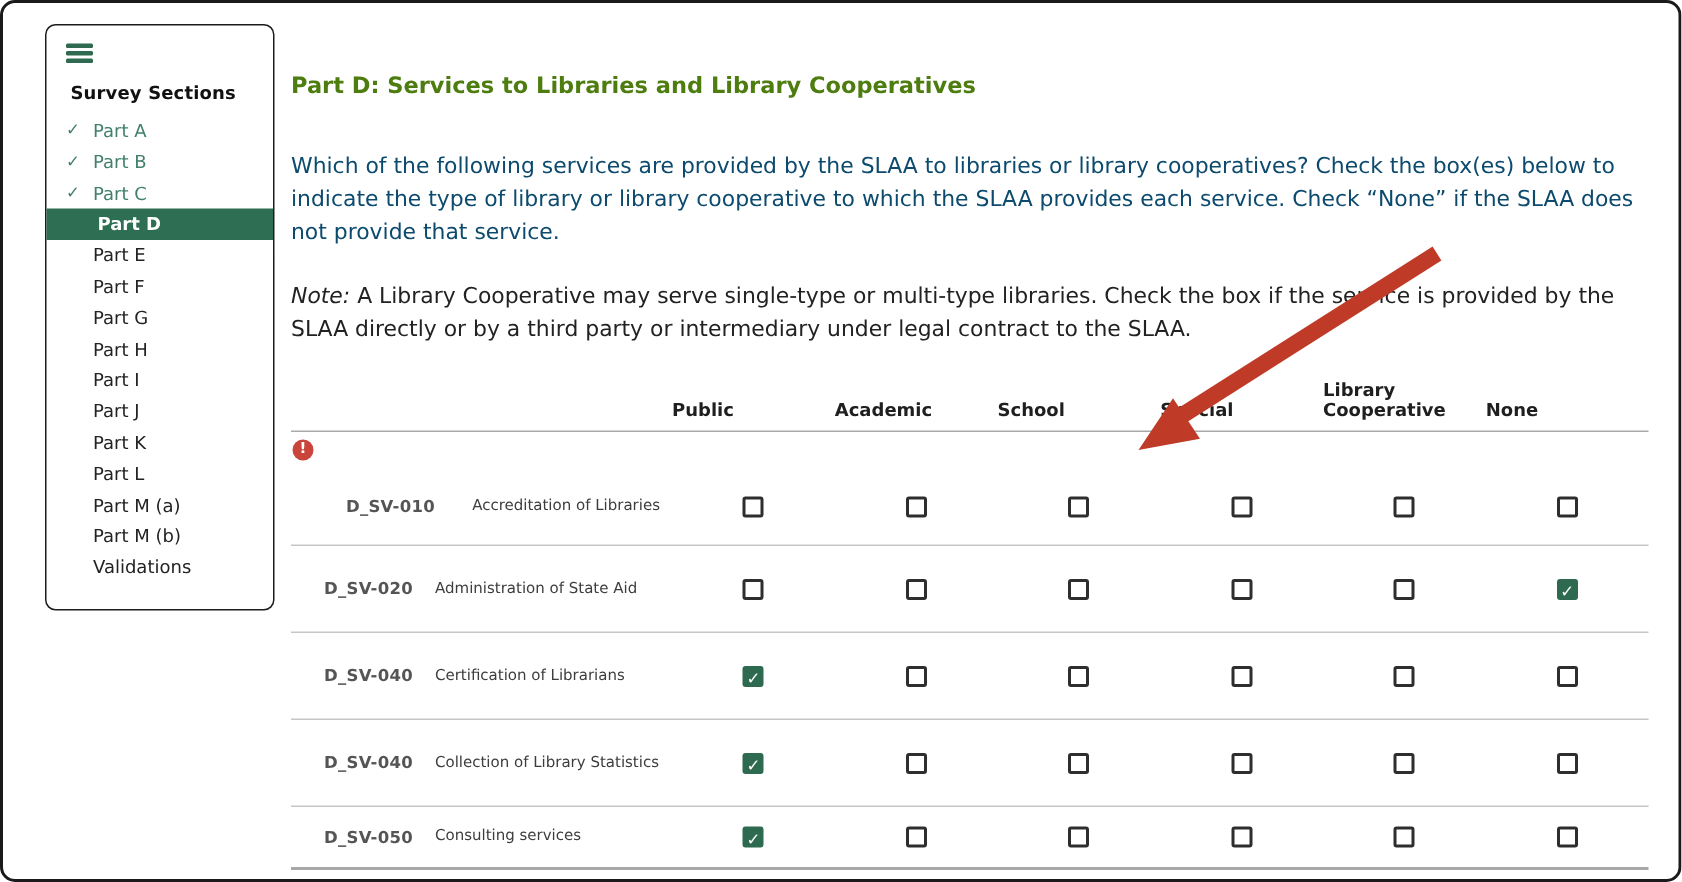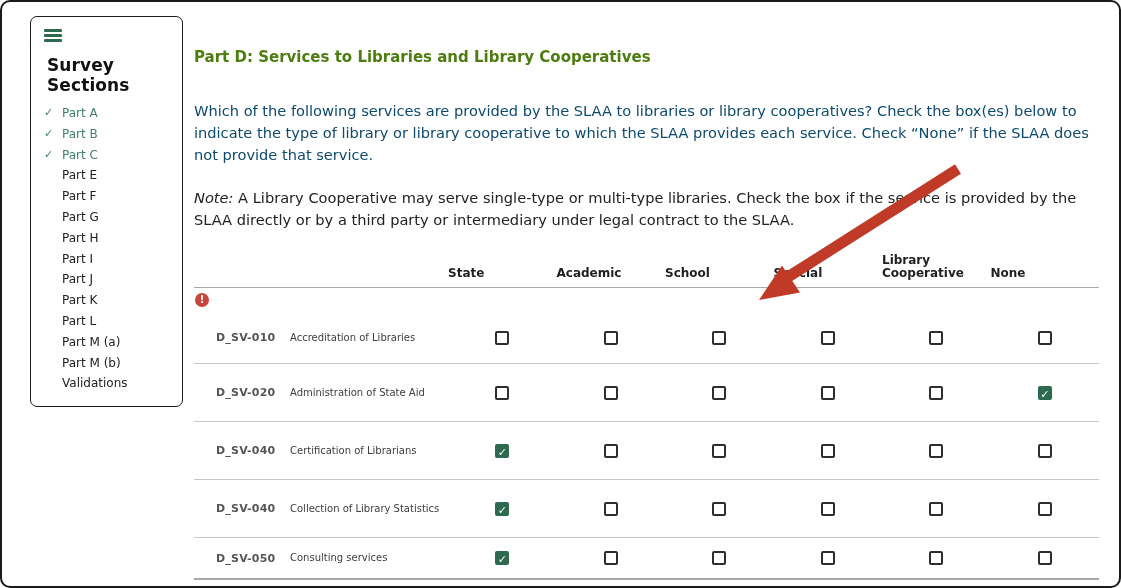--- a/index.html
+++ b/index.html
@@ -27,21 +27,21 @@
   }
   .hamburger{
     display:block; margin-left:13px; width:18px; height:12px;
     border:none; background:transparent; padding:0; cursor:pointer;
   }
   .hamburger span{
     display:block; width:18px; height:2.6px; background:var(--green);
     margin-bottom:2.6px; border-radius:1px;
   }
   .sidebar-title{
-    font-weight:bold; font-size:17px; color:#111;
+    font-weight:bold; font-size:12px; color:#111;
     margin:14px 0 8px 16px; letter-spacing:.1px;
   }
   .nav-item{
     position:relative; height:20.8px; line-height:20.8px;
     padding-left:31px; font-size:12px; color:#222; cursor:pointer;
     white-space:nowrap;
   }
   .nav-item.complete{ color:var(--green-nav); }
   .nav-item .nav-check{
     position:absolute; left:13px; top:0; font-size:11px; color:var(--green-nav);
@@ -91,21 +91,21 @@
     position:relative; height:24px; align-items:center; justify-content:center;
   }
   .error-icon{
     position:absolute; left:1px; top:5px; width:14px; height:14px;
     border-radius:50%; background:#c9453b; color:#fff;
     font-size:10px; font-weight:bold; text-align:center; line-height:14px;
   }
   .error-msg{ color:var(--error-red); font-size:12.5px; }
 
   .data-row{ align-items:center; border-bottom:1px solid var(--divider); }
-  .data-row.h-first{ height:52px; }
+  .data-row.h-first{ height:52px;text-align:right; }
   .data-row.h-std{ height:58px; }
   .data-row.h-last{ height:42px; border-bottom:2px solid #a8a8a8;justify-content:center; }
 
   .checkbox{
     width:14px; height:14px; border:2px solid #2e2e2e; border-radius:2px;
     background:#fff; cursor:pointer; font-size:11px; line-height:13px;
     text-align:center; color:transparent;
   }
   .checkbox.checked{
     background:var(--green); border-color:var(--green);
@@ -127,20 +127,21 @@
     <button class="hamburger">
       <span></span>
       <span></span>
       <span></span>
     </button>
     <div class="sidebar-title">Survey Sections</div>
     <nav class="sidebar-nav" id="sidebar-nav">
         <div class="nav-item complete"><span class="nav-check">✓</span><span>Part A</span></div>
         <div class="nav-item complete"><span class="nav-check">✓</span><span>Part B</span></div>
         <div class="nav-item complete"><span class="nav-check">✓</span><span>Part C</span></div>
+        <div class="nav-item active" style="background: rgb(46, 110, 83);"><span>Part D</span></div>
         <div class="nav-item normal"><span>Part E</span></div>
         <div class="nav-item normal"><span>Part F</span></div>
         <div class="nav-item normal"><span>Part G</span></div>
         <div class="nav-item normal"><span>Part H</span></div>
         <div class="nav-item normal"><span>Part I</span></div>
         <div class="nav-item normal"><span>Part J</span></div>
         <div class="nav-item normal"><span>Part K</span></div>
         <div class="nav-item normal"><span>Part L</span></div>
         <div class="nav-item normal"><span>Part M (a)</span></div>
         <div class="nav-item normal"><span>Part M (b)</span></div>
@@ -152,21 +153,21 @@
     <h1 class="page-title">Part D: Services to Libraries and Library Cooperatives</h1>
 
     <p class="question">Which of the following services are provided by the SLAA to libraries or library cooperatives? Check the box(es) below to indicate the type of library or library cooperative to which the SLAA provides each service. Check “None” if the SLAA does not provide that service.</p>
 
     <p class="note"><em>Note:</em><span> A Library Cooperative may serve single-type or multi-type libraries. Check the box if the service is provided by the SLAA directly or by a third party or intermediary under legal contract to the SLAA.</span></p>
 
     <div class="table">
       <div class="trow header-row" id="header-row">
         <div class="col-code"></div>
         <div class="col-label"></div>
-      <div class="th">State</div>
+      <div class="th">Public</div>
           <div class="th">Academic</div>
           <div class="th">School</div>
           <div class="th">Special</div>
           <div class="th">Library Cooperative</div>
           <div class="th">None</div>
         </div>
 
       <div class="trow error-row">
         <span class="error-icon" style="background: rgb(201, 69, 59);">!</span>
       </div>

